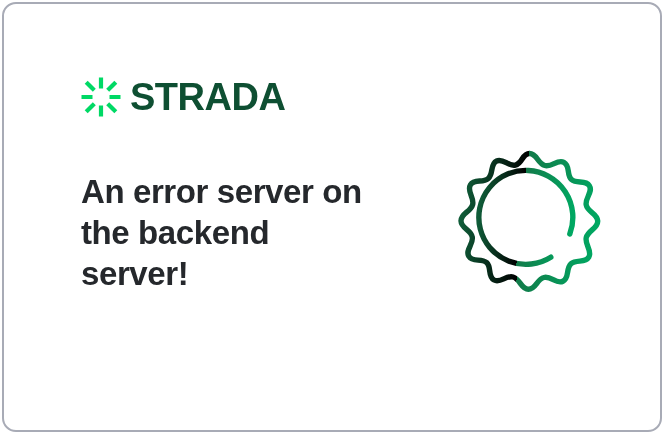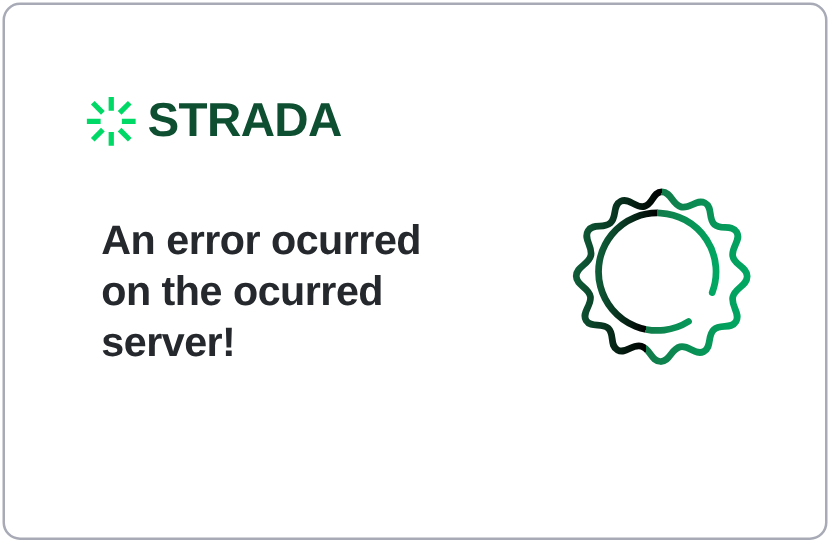--- a/index.html
+++ b/index.html
@@ -23,21 +23,21 @@
     box-sizing: border-box;
     background: #ffffff;
     border: 2px solid #a8abb6;
     border-radius: 14px;
     overflow: hidden;
   }
 
   
   #brand {
     position: absolute;
-    left: 64px;
+    left: 76px;
     top: 70px;
     display: flex;
     align-items: center;
     height: 46px;
   }
   #brand-mark {
     width: 42px;
     height: 42px;
     display: block;
     flex: 0 0 auto;
@@ -103,21 +103,21 @@
 
           <line x1="35.8" y1="6.2" x2="27.7" y2="14.3"></line>
           <line x1="14.3" y1="27.7" x2="6.2" y2="35.8"></line>
         </g>
       </svg>
     </span>
 
     <span id="brand-wordmark">STRADA</span>
   </div>
 
-  <div id="error-message">An error ocurred on the ocurred server!</div>
+  <div id="error-message">An error server on the backend server!</div>
 
   <div id="gear-illustration">
     <svg viewBox="0 0 175 175" xmlns="http://www.w3.org/2000/svg" aria-hidden="true">
       <defs>
         <linearGradient id="gearGrad" x1="0" y1="0.45" x2="1" y2="0.55">
           <stop offset="0%" stop-color="#0f5c38"></stop>
           <stop offset="45%" stop-color="#12步"></stop>
           <stop offset="45%" stop-color="#127a49"></stop>
           <stop offset="100%" stop-color="#00a862"></stop>
         </linearGradient>

